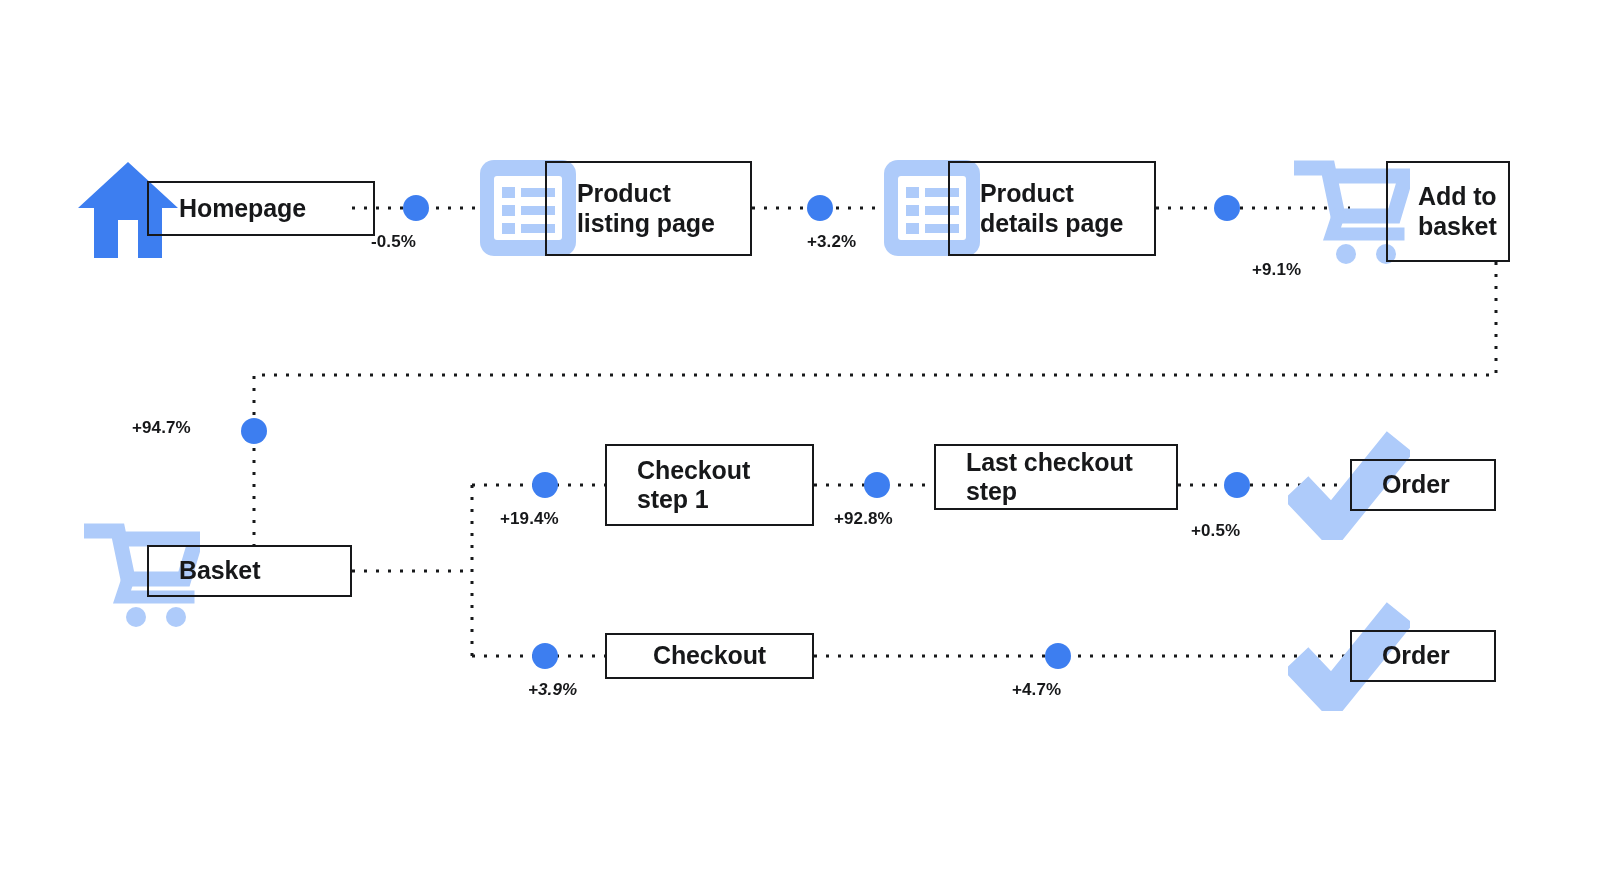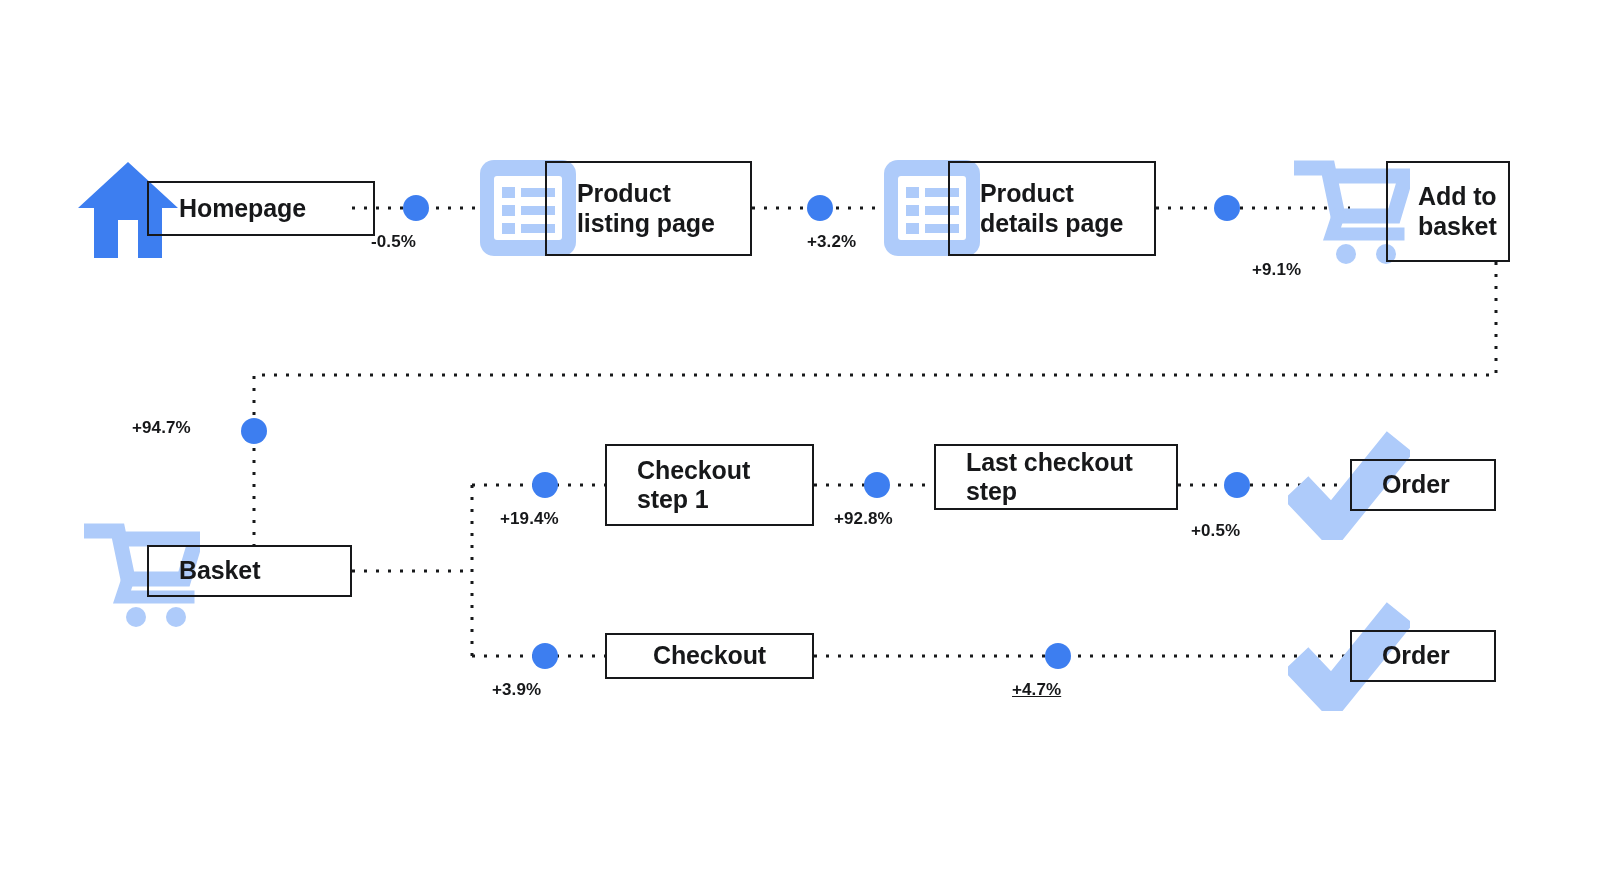--- a/index.html
+++ b/index.html
@@ -208,17 +208,17 @@
   <div class="delta" style="left:1252px;top:232px;margin-top:28px;">+9.1%</div>
 
   <div class="delta" style="left:132px;top:418px;">+94.7%</div>
 
   <div class="delta" style="left:500px;top:509px;">+19.4%</div>
 
   <div class="delta" style="left:834px;top:509px;">+92.8%</div>
 
   <div class="delta" style="left:1191px;top:509px;margin-top:12px;">+0.5%</div>
 
-  <div class="delta" style="left:492px;top:680px;">+3.9%</div>
-
-  <div class="delta" style="left:1012px;top:680px;text-decoration:underline;">+4.7%</div>
+  <div class="delta" style="left:528px;top:680px;font-style:italic;">+3.9%</div>
+
+  <div class="delta" style="left:1012px;top:680px;">+4.7%</div>
 
 </div>
 
 </body></html>

